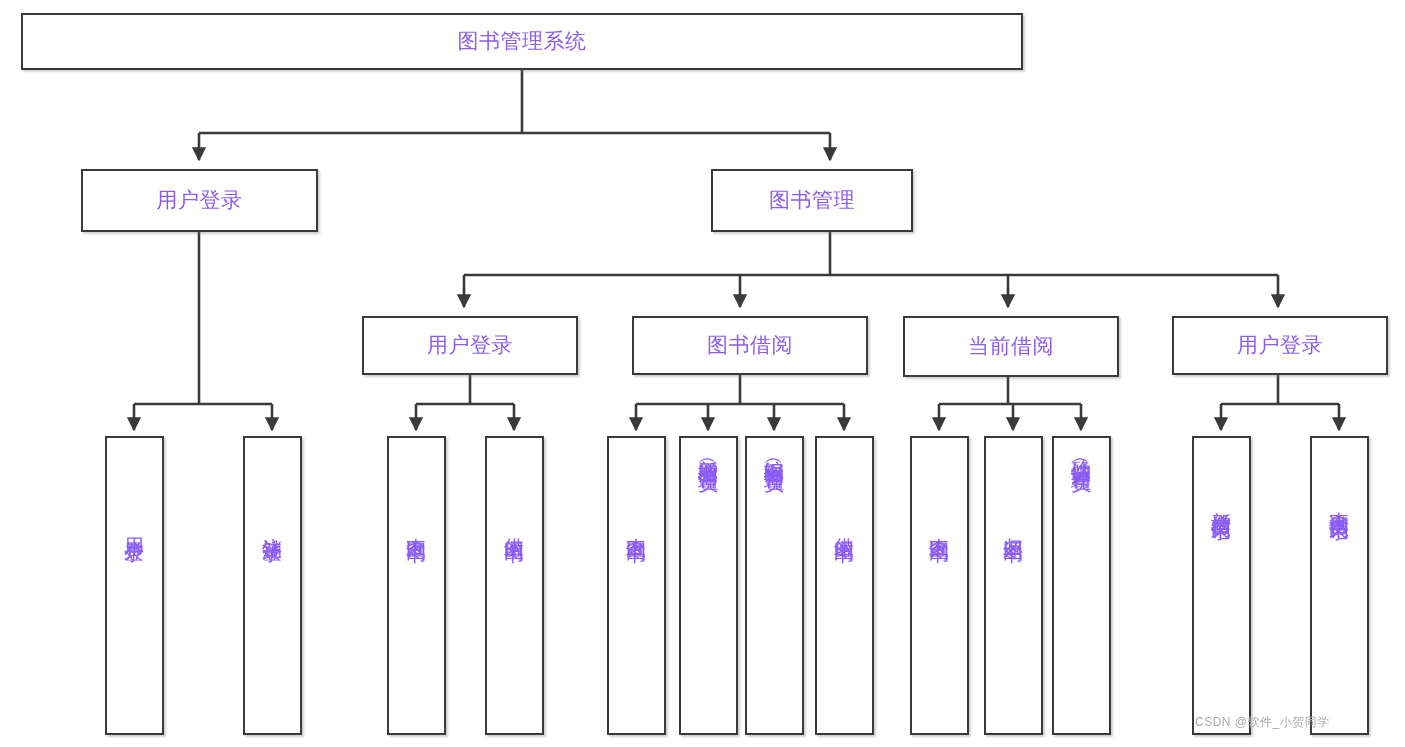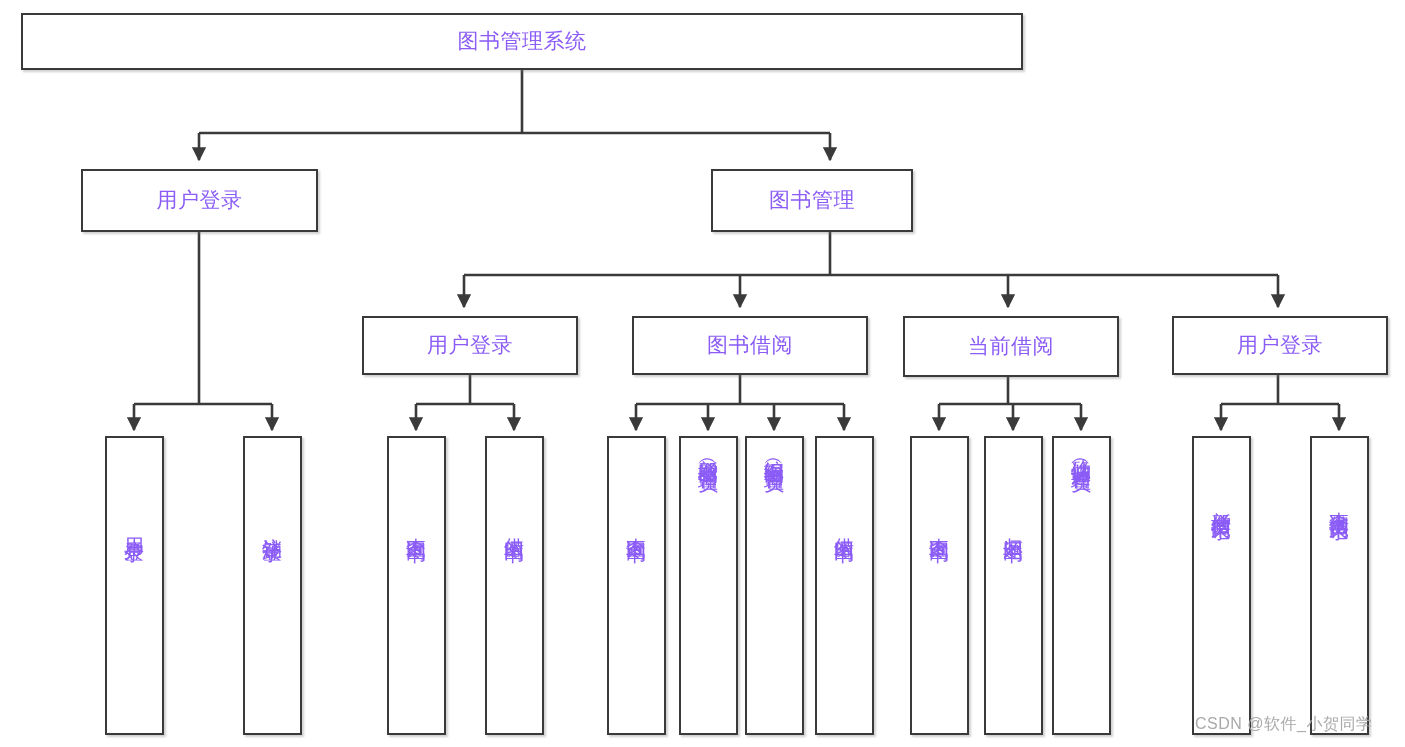--- a/index.html
+++ b/index.html
@@ -55,21 +55,21 @@
     letter-spacing: 2px;
     line-height: 1.0;
     white-space: normal;
     text-align: left;
   }
   .node.leaf.center .node-label {
     margin-top: 78px;
   }
   .watermark {
     position: absolute;
-    font-size: 16px;
+    font-size: 12px;
     color: #a9a9a9;
     white-space: nowrap;
     letter-spacing: 0.5px;
   }
 </style>
 </head>
 <body>
 
 <div id="canvas">
 

